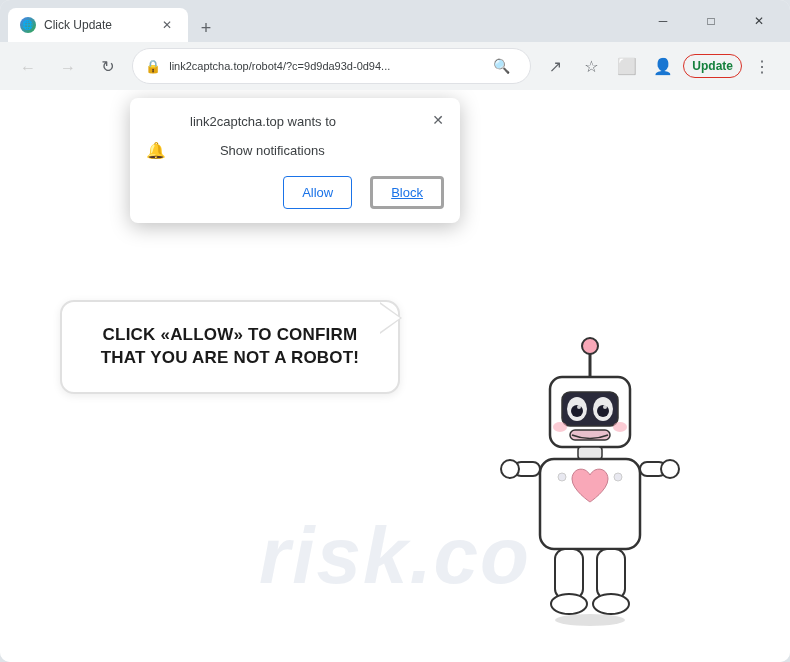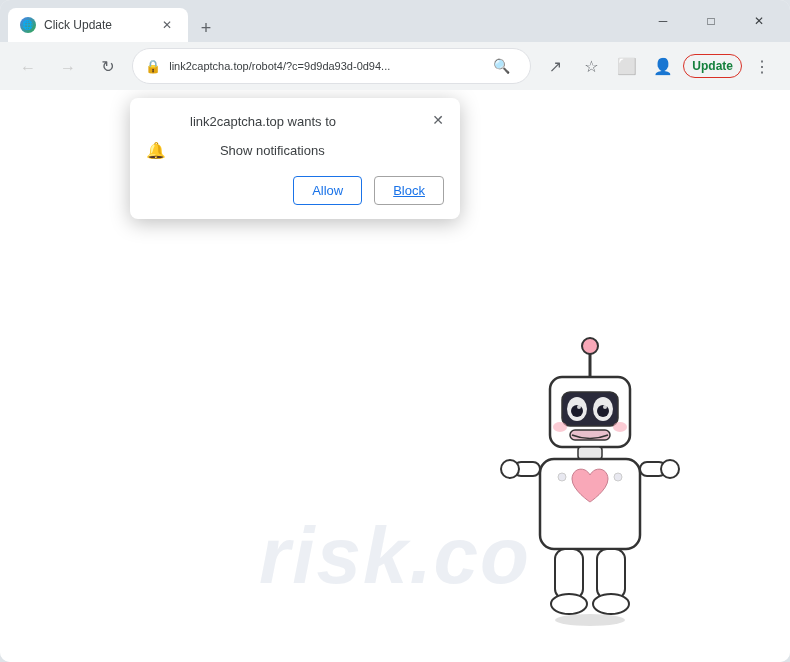--- a/index.html
+++ b/index.html
@@ -313,42 +313,42 @@
 
     .notification-label {
       font-size: 13px;
       color: #3c4043;
       margin-left: 44px;
     }
 
     .popup-buttons {
       display: flex;
       justify-content: flex-end;
-      gap: 12px;
+      gap: 18px;
     }
 
     .popup-btn {
       padding: 6px 18px;
       border-radius: 4px;
       font-size: 13px;
       font-weight: 500;
       cursor: pointer;
       border: none;
     }
 
     .btn-allow {
       background: transparent;
       color: #1a73e8;
       border: 1px solid #1a73e8;
     }
 
     .btn-block {
       background: transparent;
       color: #1a73e8;
-      border: 1px solid #a3a3a3;
+      border: 3px solid #a3a3a3;
       text-decoration: underline;
     }
 
     
     .favicon-circle {
       width: 16px;
       height: 16px;
       border-radius: 50%;
       background: linear-gradient(135deg, #4285f4, #34a853);
       display: flex;
@@ -411,20 +411,23 @@
       <div class="popup-notification-row">
         <span class="bell-icon">🔔</span>
         <span class="notification-label">Show notifications</span>
       </div>
       <div class="popup-buttons">
         <button class="popup-btn btn-allow">Allow</button>
         <button class="popup-btn btn-block">Block</button>
       </div>
     </div>
 
+    <div class="speech-bubble">
+      <div class="bubble-text">CLICK «ALLOW» TO CONFIRM THAT YOU ARE NOT A ROBOT!</div>
+    </div>
 
     <div class="robot-area">
       <svg viewBox="0 0 200 320" width="200" height="320" xmlns="http://www.w3.org/2000/svg">
 
         <line x1="100" y1="30" x2="100" y2="55" stroke="#333" stroke-width="3"></line>
         <circle cx="100" cy="24" r="8" fill="#f9a8b8" stroke="#333" stroke-width="2"></circle>
 
         <rect x="60" y="55" width="80" height="70" rx="12" ry="12" fill="#fff" stroke="#333" stroke-width="2.5"></rect>
 
         <rect x="72" y="70" width="56" height="34" rx="8" fill="#2a2a3a" stroke="#333" stroke-width="1.5"></rect>

